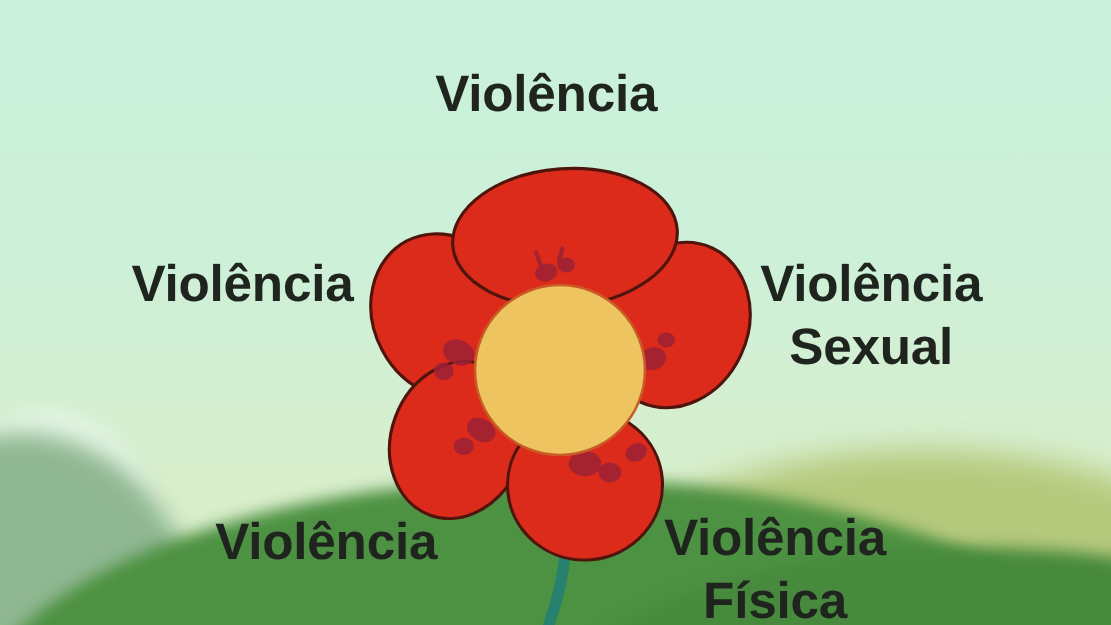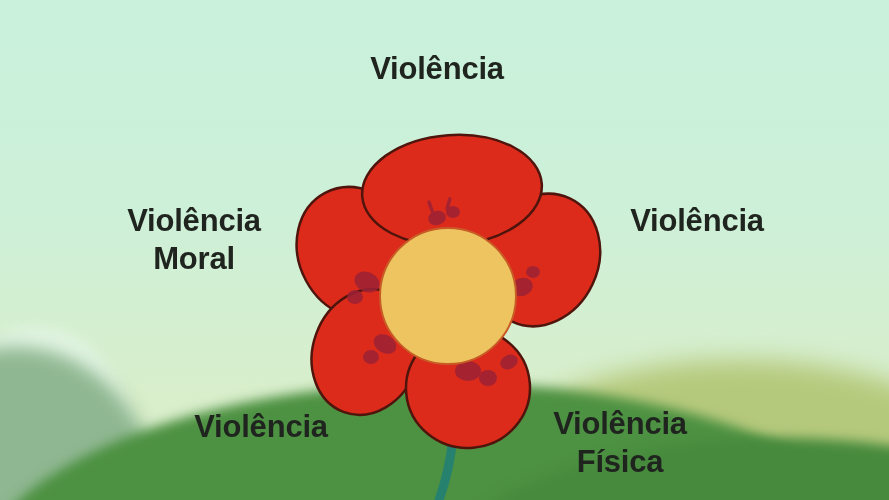--- a/index.html
+++ b/index.html
@@ -17,21 +17,21 @@
   .hill-olive{left:480px; top:360px; width:520px; height:240px; filter:blur(12px);}
   .hill-dark {left:-30px; top:383px; width:950px; height:420px; filter:blur(6px);}
   .hill-dark-right{left:430px;top:438px;width:700px;height:300px;filter:blur(6px);}
   .flower-svg{position:absolute;left:0;top:0;width:889px;height:500px;}
   .label{
     position:absolute;
     transform:translateX(-50%);
     text-align:center;
     color:var(--text-color,#1f241f);
     font-weight:bold;
-    font-size:31px;
+    font-size:41px;
     line-height:1.22;
     letter-spacing:-0.2px;
     white-space:nowrap;
   }
   .lbl-patrimonial{left:437px;top:50px;}
   .lbl-moral      {left:194px;top:202px;}
   .lbl-sexual     {left:697px;top:202px;}
   .lbl-psicologica{left:261px;top:408px;}
   .lbl-fisica     {left:620px;top:405px;}
 </style>
@@ -76,24 +76,24 @@
     </g>
 
     <circle cx="448" cy="296" r="68" stroke-width="2" style="fill: rgb(237, 196, 95); stroke: rgb(200, 91, 38);"></circle>
   </svg>
 
   <div class="label lbl-patrimonial">
     <div>Violência</div>
   </div>
   <div class="label lbl-moral">
     <div>Violência</div>
-    <div>Moral</div>
   </div>
   <div class="label lbl-sexual">
     <div>Violência</div>
+    <div>Sexual</div>
   </div>
   <div class="label lbl-psicologica">
     <div>Violência</div>
   </div>
   <div class="label lbl-fisica">
     <div>Violência</div>
     <div>Física</div>
   </div>
 </div>
 

